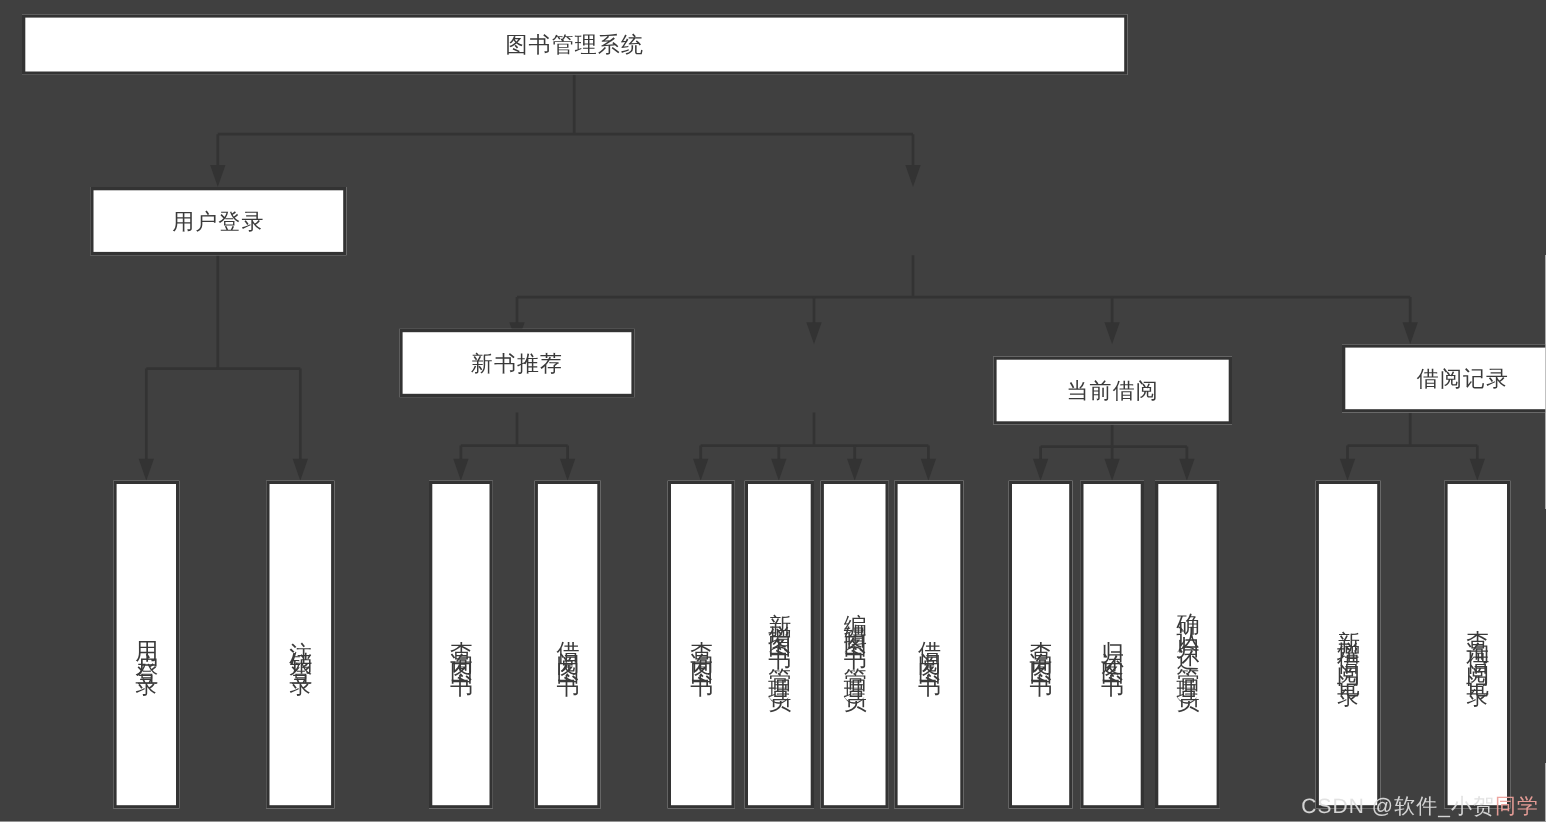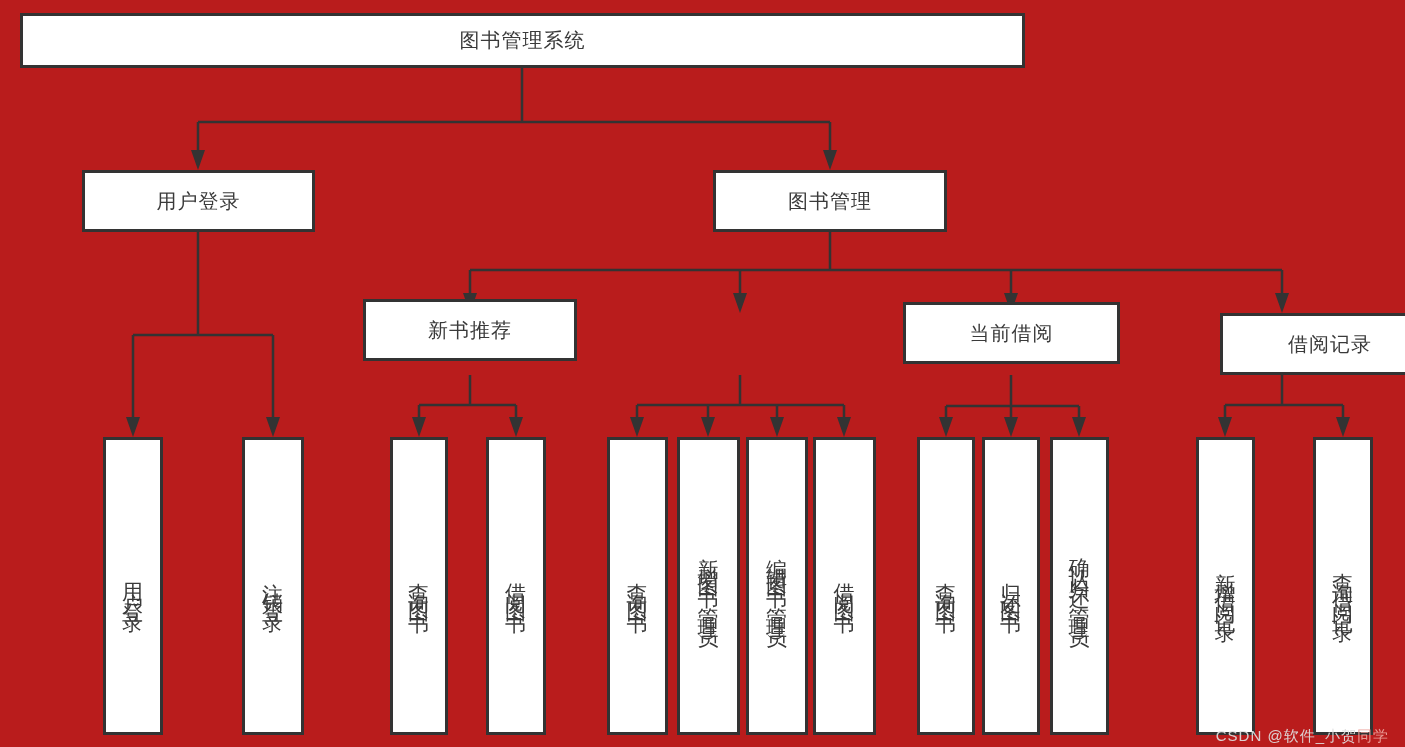--- a/index.html
+++ b/index.html
@@ -1,37 +1,37 @@
 <!DOCTYPE html>
 <html><head>
 <meta charset="utf-8">
 <style>
   html,body{margin:0;padding:0;background:#fff;}
   .canvas{
-    position:relative;width:1405px;height:747px;background:#b91c1c;overflow:hidden;
+    position:relative;width:1405px;height:747px;background:#404040;overflow:hidden;
     font-family:"Liberation Sans","DejaVu Sans",sans-serif;
     text-align:right;
   }
   .wires{position:absolute;left:0;top:0;width:1405px;height:747px;z-index:1;}
   .node{
     position:absolute;z-index:2;background:#ffffff;border:3px solid #333333;
     box-sizing:border-box;display:flex;align-items:center;justify-content:center;
     color:#3a3a3a;font-size:20px;letter-spacing:1px;
   }
   .vnode{
     position:absolute;z-index:2;background:#ffffff;border:3px solid #333333;
     box-sizing:border-box;display:flex;align-items:center;justify-content:center;
     color:#3a3a3a;
   }
   .vnode span{
     writing-mode:vertical-rl;text-orientation:mixed;
     font-size:21px;letter-spacing:10px;line-height:1;white-space:nowrap;
   }
   .watermark{
-    position:absolute;right:16px;bottom:1px;z-index:3;font-size:15px;
+    position:absolute;right:6px;bottom:1px;z-index:3;font-size:19px;
     letter-spacing:1px;white-space:nowrap;pointer-events:none;margin-left:44px;
   }
   .wm-gray{color:rgba(224,224,224,0.92);}
   .wm-red{color:rgba(236,160,154,0.95);}
 </style>
 </head>
 <body>
 
 <div class="canvas">
 
@@ -92,28 +92,25 @@
     </g>
   </svg>
 
   <div class="node" style="left:20px;top:13px;width:1005px;height:55px">
     <span>图书管理系统</span>
   </div>
 
   <div class="node" style="left:82px;top:170px;width:233px;height:62px">
     <span>用户登录</span>
   </div>
-  <div class="node" style="left:713px;top:170px;width:234px;height:62px">
-    <span>图书管理</span>
-  </div>
 
   <div class="node" style="left:363px;top:299px;width:214px;height:62px">
     <span>新书推荐</span>
   </div>
-  <div class="node" style="left:903px;top:302px;width:217px;height:62px">
+  <div class="node" style="left:903px;top:324px;width:217px;height:62px">
     <span>当前借阅</span>
   </div>
   <div class="node" style="left:1220px;top:313px;width:220px;height:62px">
     <span>借阅记录</span>
   </div>
 
   <div class="vnode" style="left:103px;top:437px;width:60px;height:298px">
     <span>用户登录</span>
   </div>
   <div class="vnode" style="left:242px;top:437px;width:62px;height:298px">

